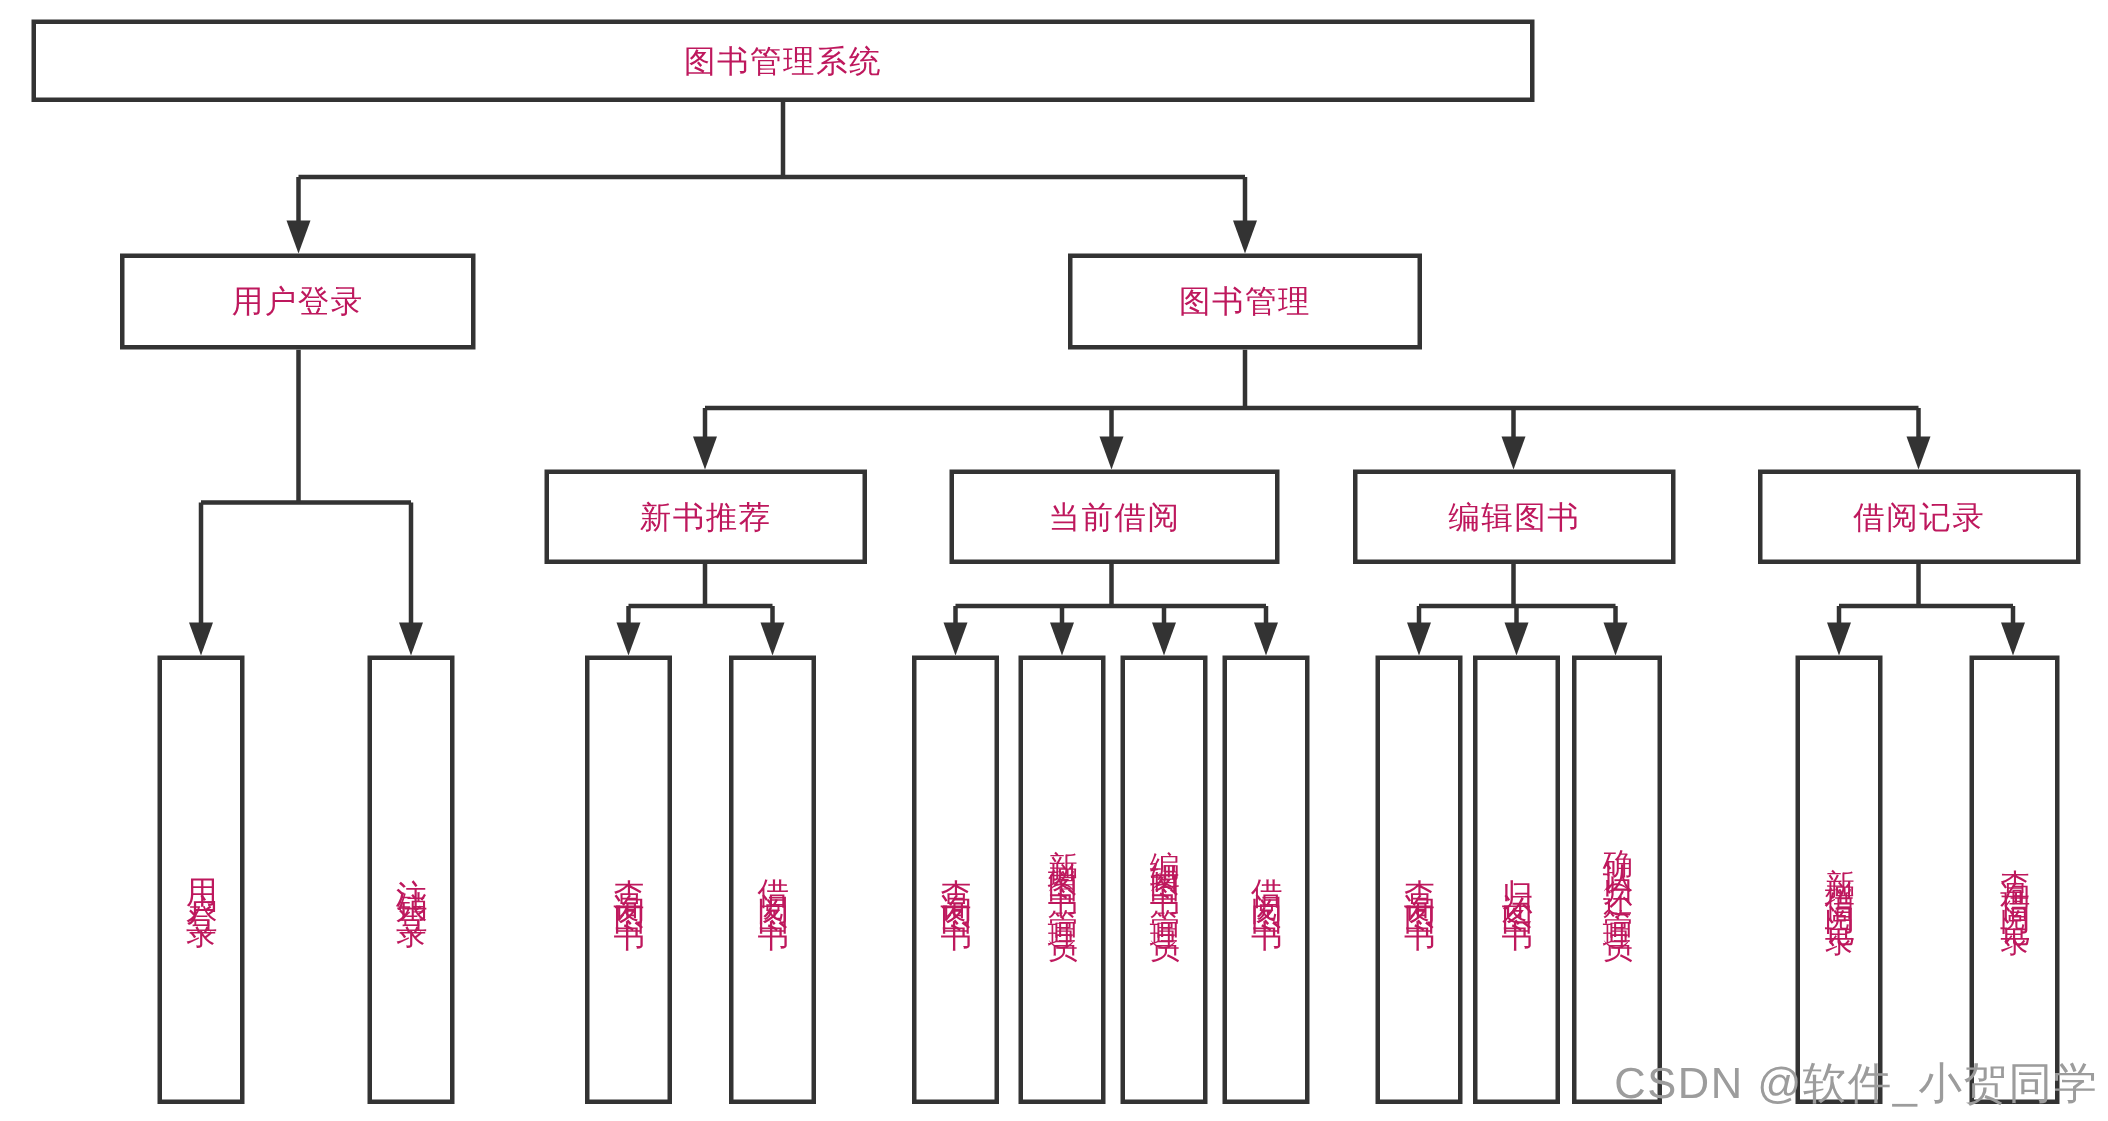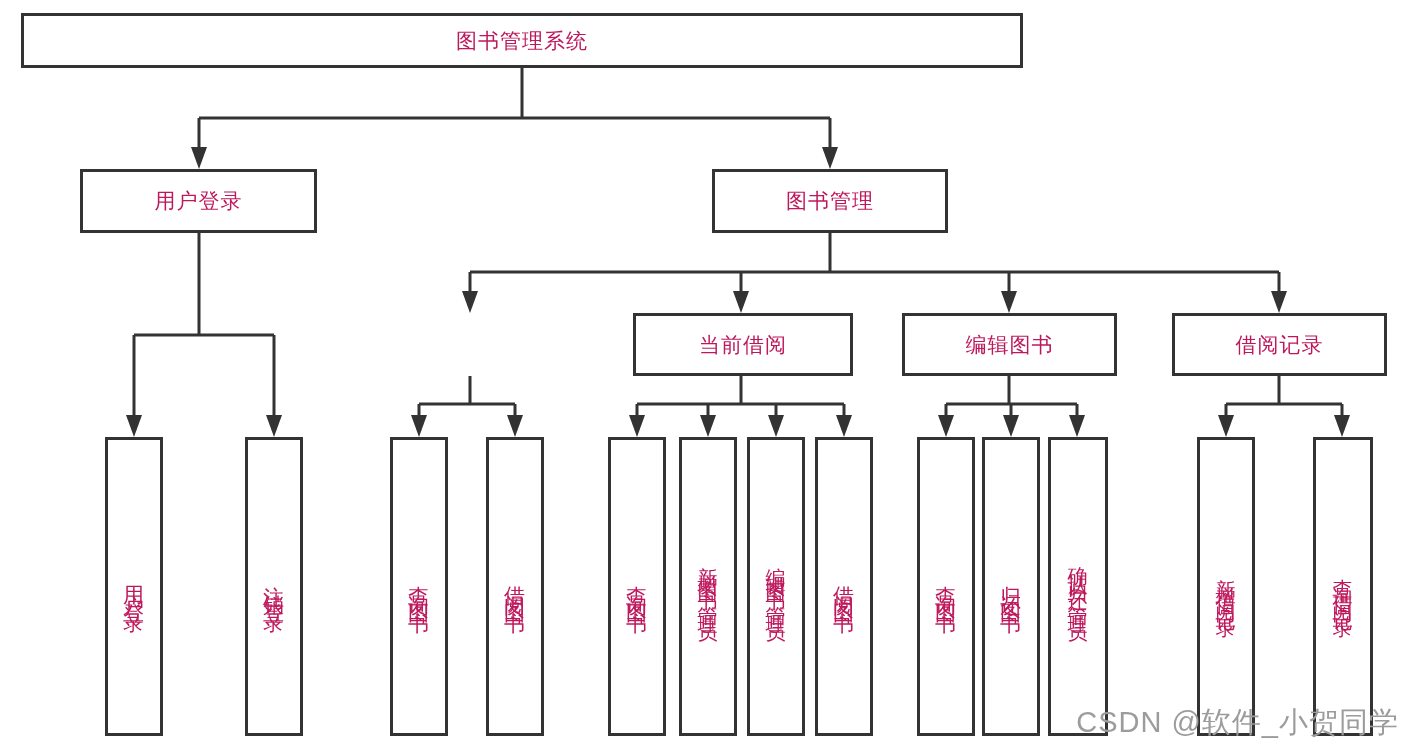--- a/index.html
+++ b/index.html
@@ -126,20 +126,23 @@
     <span>图书管理系统</span>
   </div>
 
   <div class="node" style="left:80px;top:169px;width:237px;height:64px">
     <span>用户登录</span>
   </div>
   <div class="node" style="left:712px;top:169px;width:236px;height:64px">
     <span>图书管理</span>
   </div>
 
+  <div class="node" style="left:363px;top:313px;width:215px;height:63px">
+    <span>新书推荐</span>
+  </div>
   <div class="node" style="left:633px;top:313px;width:220px;height:63px">
     <span>当前借阅</span>
   </div>
   <div class="node" style="left:902px;top:313px;width:215px;height:63px">
     <span>编辑图书</span>
   </div>
   <div class="node" style="left:1172px;top:313px;width:215px;height:63px">
     <span>借阅记录</span>
   </div>
 

